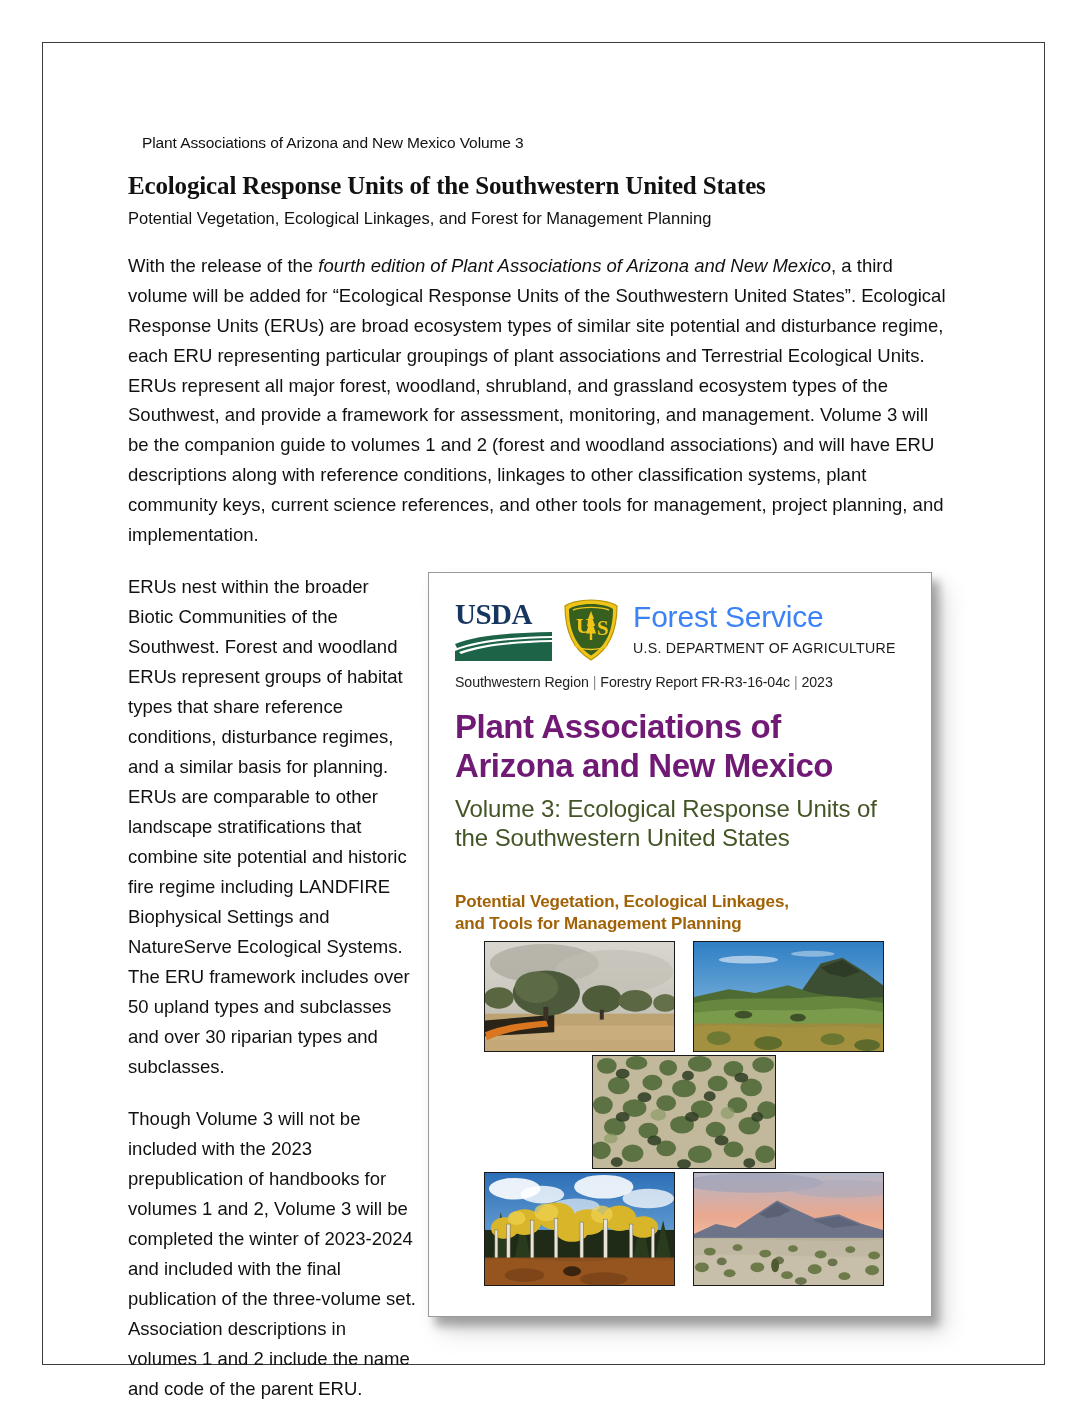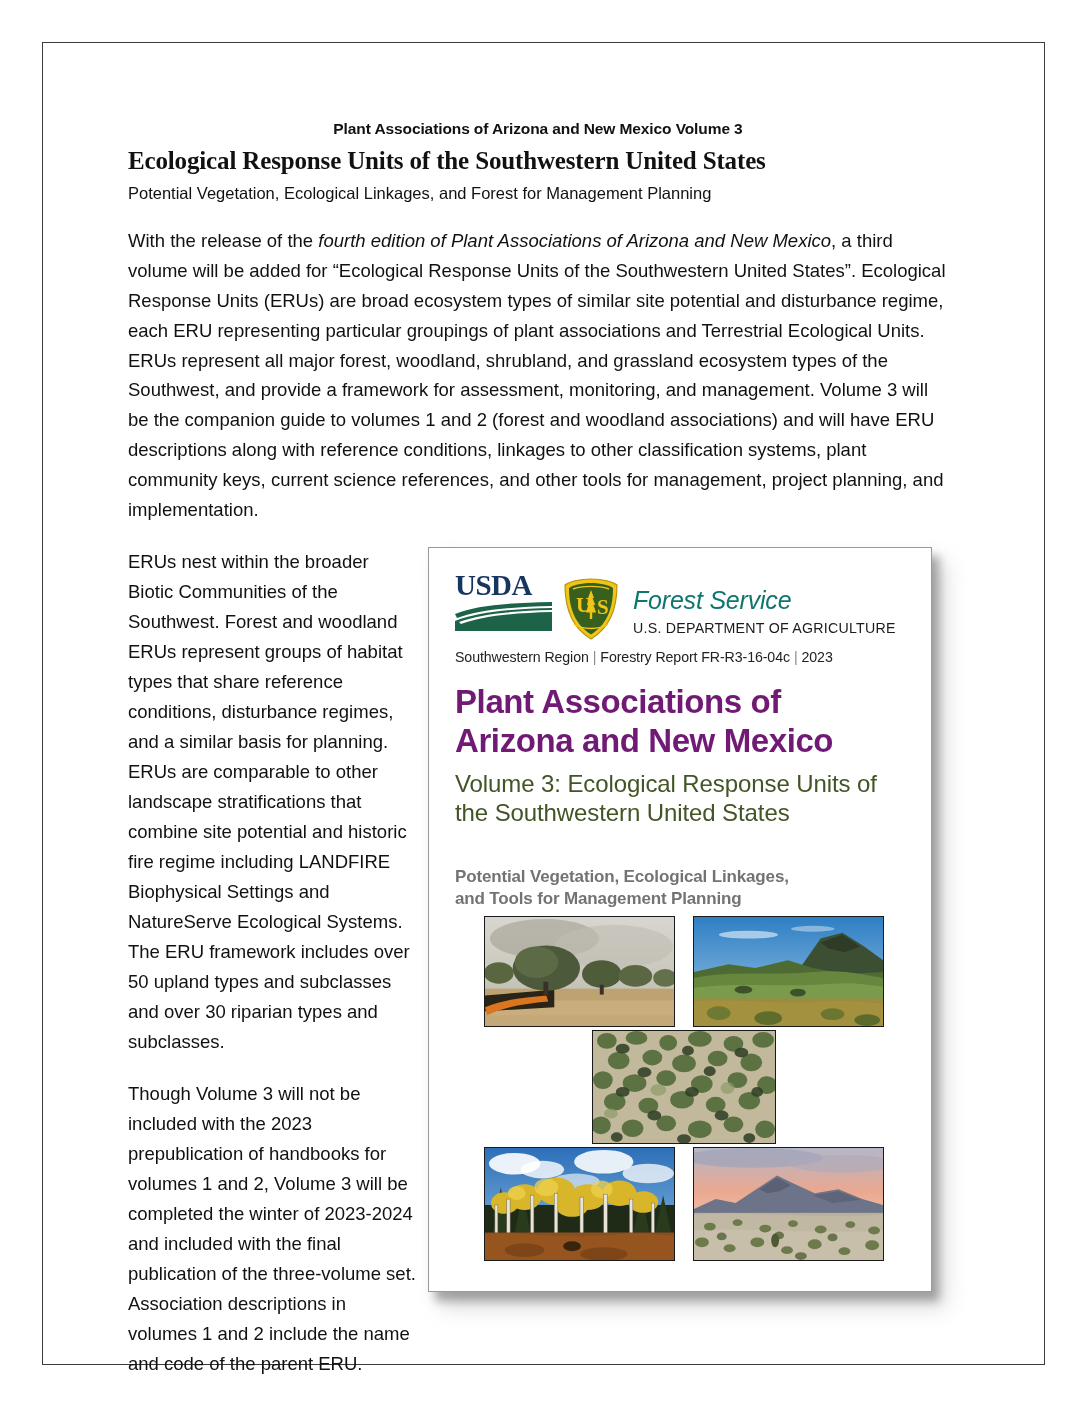--- a/index.html
+++ b/index.html
@@ -38,25 +38,24 @@
   #content {
     position: absolute;
     left: 128px;
     top: 118px;
     width: 820px;
   }
 
   
   .hdr-kicker {
     font-size: 15.5px;
-    font-weight: bold;
+    font-weight: normal;
     letter-spacing: -0.1px;
     line-height: 1.45;
-    margin: 0;
-    text-align: center;
+    margin: 14px;
   }
   .hdr-title {
     font-size: 25px;
     font-weight: bold;
     letter-spacing: -0.15px;
     line-height: 1.45;
     margin: 3px 0 2px 0;
     font-family: Liberation Serif, serif;
   }
   .hdr-sub {
@@ -105,21 +104,21 @@
   }
 
   
   .cover-masthead {
     position: absolute;
     left: 26px;
     top: 26px;
     right: 18px;
     height: 66px;
     display: flex;
-    align-items: flex-end;
+    align-items: flex-start;
   }
   .usda-logo {
     width: 98px;
     flex: 0 0 98px;
     padding-top: 2px;
   }
   .usda-word {
     font-family: "Liberation Serif", serif;
     font-weight: bold;
     font-size: 29px;
@@ -136,25 +135,24 @@
     width: 56px;
     flex: 0 0 56px;
     margin-left: 10px;
     margin-top: 0px;
   }
   .fs-text {
     margin-left: 14px;
     padding-top: 2px;
   }
   .fs-name {
-    font-size: 25px;
-    color: #0f766e;
+    font-size: 30px;
+    color: #3b82f6;
     line-height: 1.05;
     letter-spacing: -0.2px;
-    font-style: italic;
   }
   .fs-dept {
     font-size: 14.2px;
     color: #1b1b1b;
     letter-spacing: 0.25px;
     margin-top: 4px;
   }
   .cover-report-line {
     position: absolute;
     left: 26px;
@@ -192,21 +190,21 @@
     letter-spacing: -0.1px;
   }
   .cover-tagline {
     position: absolute;
     left: 26px;
     top: 318px;
     right: 22px;
     font-size: 17px;
     font-weight: bold;
     line-height: 1.3;
-    color: #737373;
+    color: #a16207;
     letter-spacing: -0.15px;
   }
 
   
   #collage {
     position: absolute;
     left: 55px;
     top: 368px;
     width: 400px;
   }

